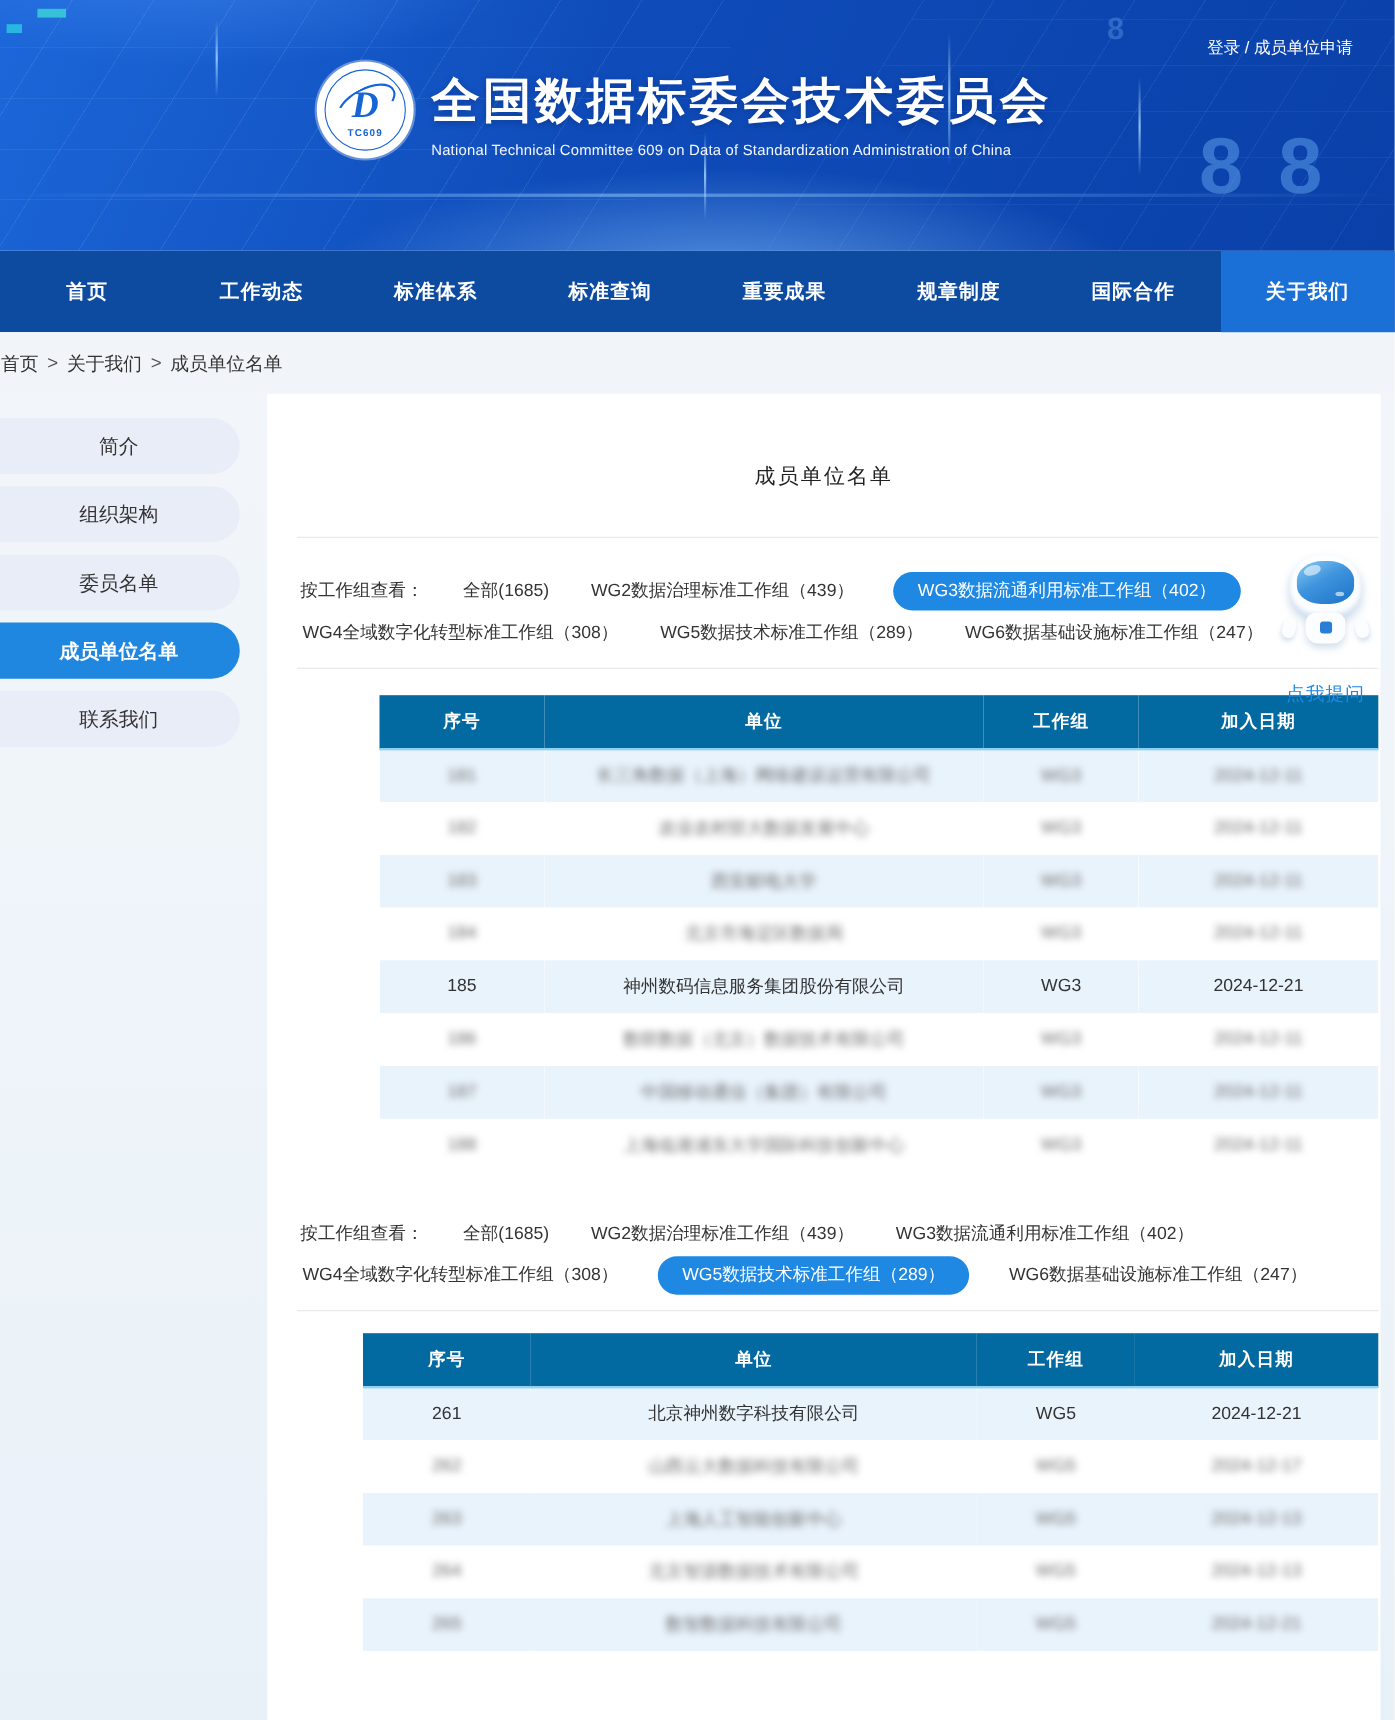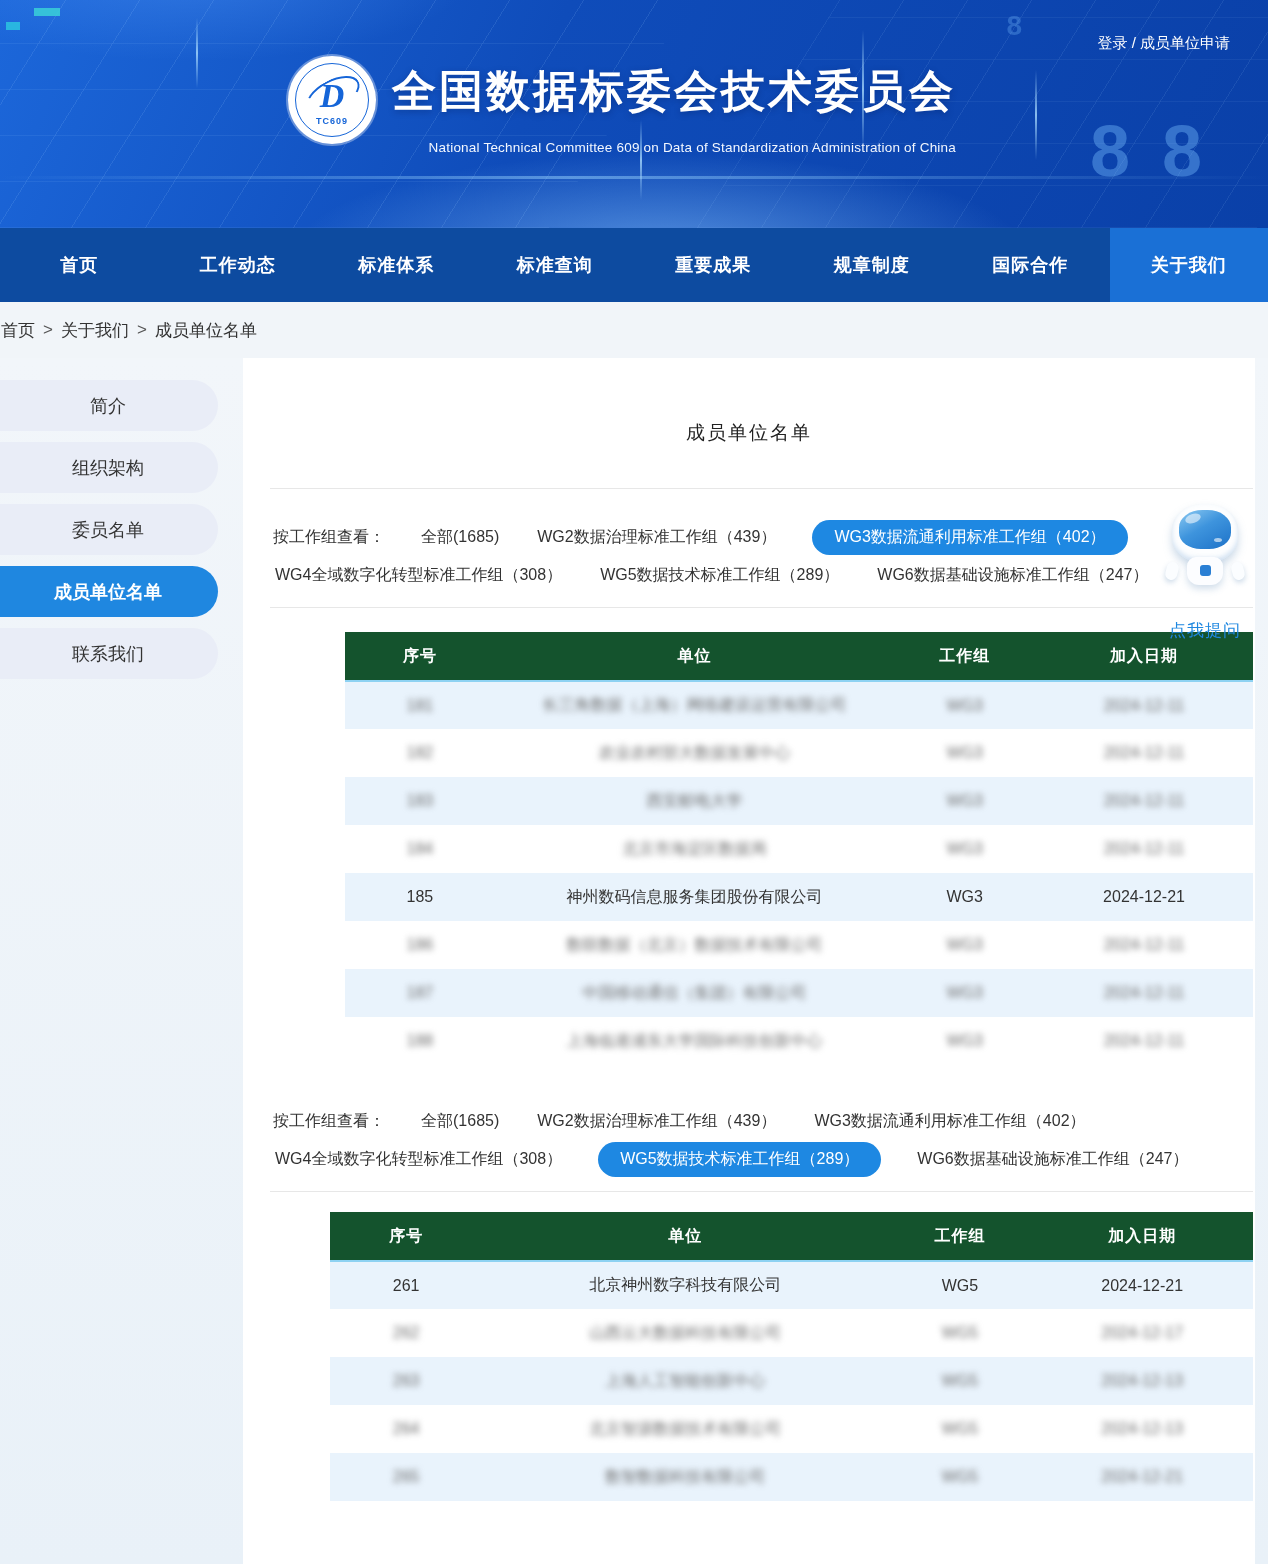--- a/index.html
+++ b/index.html
@@ -35,21 +35,21 @@
 
   .brand { position:absolute; left:288px; top:56px; display:flex; align-items:flex-start; gap:16px; z-index:4; }
   .logo { width:88px; height:88px; border-radius:50%; background:#fff; position:relative; flex:0 0 auto;
     box-shadow:0 0 0 2px rgba(255,255,255,.35); display:flex; align-items:center; justify-content:center; }
   .logo-inner { width:74px; height:74px; border-radius:50%; border:1.5px solid #1565d8; display:flex; flex-direction:column; align-items:center; justify-content:center; position:relative; overflow:hidden; }
   .logo-d { font-family:"Liberation Serif","DejaVu Serif",serif; font-style:italic; font-weight:bold; font-size:34px; color:#1565d8; line-height:1; margin-top:4px; }
   .logo-orbit { position:absolute; width:58px; height:30px; border:2px solid #1565d8; border-radius:50%; transform:rotate(-28deg); top:16px; left:8px; border-left-color:transparent; border-bottom-color:transparent; }
   .logo-tc { font-size:9px; font-weight:bold; color:#1565d8; letter-spacing:1px; margin-top:3px; }
   .titles { padding-top:6px; }
   .title-cn { color:#fff; font-size:44px; font-weight:bold; letter-spacing:3px; text-shadow:0 2px 6px rgba(0,30,90,.35); white-space:nowrap; }
-  .title-en { color:#f2f7ff; font-size:13.5px; margin-top:19px; letter-spacing:.2px; white-space:nowrap;text-align:right; }
+  .title-en { color:#f2f7ff; font-size:13.5px; margin-top:8px; letter-spacing:.2px; white-space:nowrap; }
 
   
   .nav { display:flex; height:74px; background:#0d4ba0; }
   .nav-item { flex:1; display:flex; align-items:center; justify-content:center; color:#fff; font-size:18px; font-weight:bold; cursor:pointer; letter-spacing:1px; }
   .nav-item.active { background:#1a70d6; }
 
   
   .breadcrumb { height:56px; background:#f1f5f9; display:flex; align-items:center; font-size:17px; color:#333; padding-left:1px; gap:8px; }
   .crumb { cursor:pointer; } .crumb-sep { color:#555; }
 
@@ -86,21 +86,21 @@
     box-shadow:0 4px 7px rgba(110,150,190,.3); }
   .robot-body::before { content:""; position:absolute; left:50%; top:8px; width:11px; height:11px; margin-left:-5.5px; background:#2a7fd4; border-radius:3px; }
   .robot-arm { position:absolute; width:12px; height:18px; background:#fbfdff; border-radius:6px; top:58px; box-shadow:0 3px 5px rgba(110,150,190,.3); }
   .arm-l { left:9px; transform:rotate(14deg); } .arm-r { right:9px; transform:rotate(-14deg); }
   .assistant-label { margin-top:34px; color:#1e87e0; font-size:17px; letter-spacing:1px; }
 
   
   table { border-collapse:collapse; table-layout:fixed; }
   .members-table { margin:24px 0 0 102px; width:908px; }
   .members-table.second { margin-left:87px; width:923px; margin-top:20px; }
-  th { background:#14532d; color:#fff; font-size:16px; font-weight:bold; height:49px; letter-spacing:1px; border-bottom:2px solid #8ed2f2; }
+  th { background:#0369a1; color:#fff; font-size:16px; font-weight:bold; height:49px; letter-spacing:1px; border-bottom:2px solid #8ed2f2; }
   td { height:48px; text-align:center; font-size:16px; color:#333; overflow:hidden; white-space:nowrap;margin-top:15px; }
   tbody tr:nth-child(odd) { background:#e9f3fc; }
   tbody tr:nth-child(even) { background:#fff; }
   tr.blurred td { filter:blur(3.2px); color:#6d6d6d; }
   .col-no { width:16.5%; } .col-unit { width:44%; } .col-wg { width:15.5%; } .col-date { width:24%; }
 </style>
 </head>
 <body>
 
 <div class="banner">

